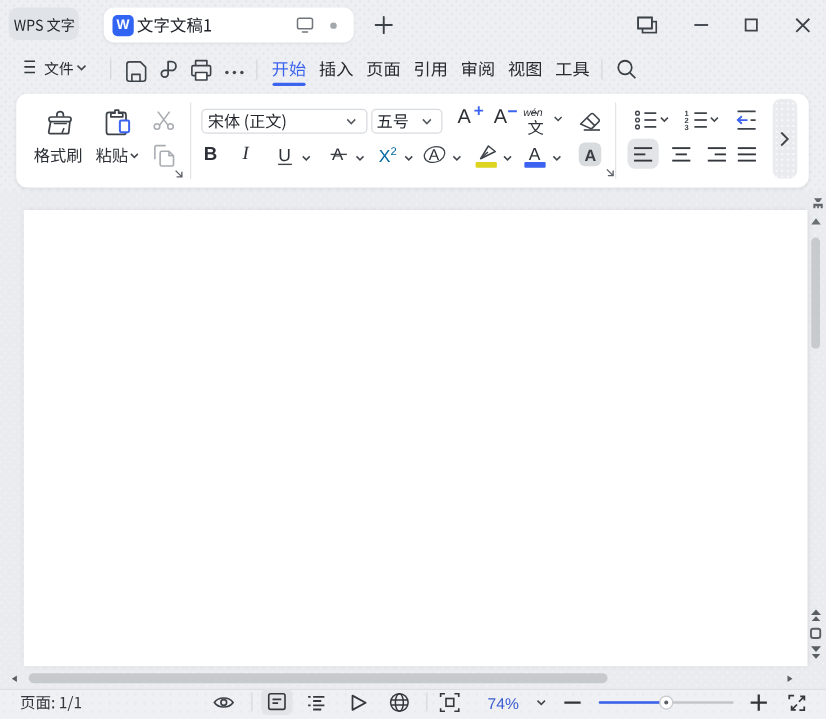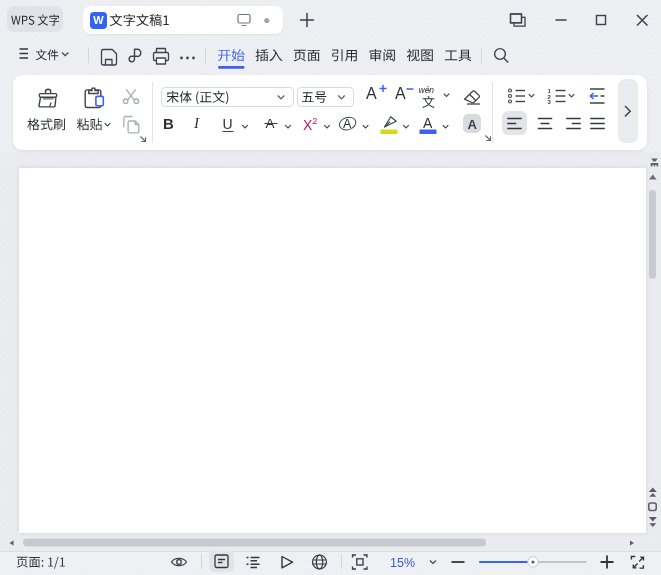--- a/index.html
+++ b/index.html
@@ -33,28 +33,28 @@
  <div class="selbox" style="left:502px;top:111px;width:25px;height:24px;border-radius:6px"></div>
  <div id="status"></div>
  <div class="selbox" style="left:209px;top:550.5px;width:25px;height:21px;border-radius:5px"></div>
  <div style="position:absolute;left:160.5px;top:87px;width:133px;height:20px;border:1px solid #d7dade;border-radius:4px;background:#fff"></div>
  <div style="position:absolute;left:296.5px;top:87px;width:57px;height:20px;border:1px solid #d7dade;border-radius:4px;background:#fff"></div>
 
  <div class="lat" style="left:163px;top:115px;font-size:15px;font-weight:bold;color:#2d3137">B</div>
  <div class="lat" style="left:194px;top:114.5px;font-size:15px;font-style:italic;font-family:'Liberation Serif',serif;color:#2d3137">I</div>
  <div class="lat" style="left:222.5px;top:115.5px;font-size:14px;color:#2d3137">U</div>
  <div class="lat" style="left:265.5px;top:116px;font-size:13.5px;color:#2d3137">A</div>
- <div class="lat" style="left:303px;top:115.5px;font-size:14px;color:#be185d">X<sup style="font-size:9px">2</sup></div>
+ <div class="lat" style="left:303px;top:115.5px;font-size:14px;color:#0369a1">X<sup style="font-size:9px">2</sup></div>
  <div class="lat" style="left:343px;top:116.5px;font-size:12.5px;color:#2d3137">A</div>
  <div class="lat" style="left:423px;top:114.5px;font-size:14px;color:#2d3137">A</div>
  <div class="lat" style="left:467.5px;top:116.5px;font-size:13px;font-weight:bold;color:#3a3e44">A</div>
  <div class="lat" style="left:366px;top:85px;font-size:16px;color:#2d3137">A</div>
  <div class="lat" style="left:395px;top:85px;font-size:16px;color:#2d3137">A</div>
  <div class="lat" style="left:418.5px;top:85px;font-size:8.5px;font-style:italic;color:#2d3137">wén</div>
- <div class="lat" style="left:390px;top:555.5px;font-size:12.5px;color:#3a5ad0">15%</div>
+ <div class="lat" style="left:390px;top:555.5px;font-size:12.5px;color:#3a5ad0">74%</div>
 
  <svg class="ov" width="661" height="575" viewBox="0 0 661 575">
  <g stroke="#3e434a" stroke-width="1.3" fill="none">
         <rect x="514" y="17.3" width="11" height="8.8"></rect>
         <rect x="510.5" y="14" width="11" height="8.8" fill="#edeff2"></rect>
         <rect x="510.5" y="14" width="11" height="8.8"></rect>
         <path d="M555.5,20 h11" stroke-width="1.5"></path>
         <rect x="596.5" y="15.5" width="9" height="9" stroke-width="1.4"></rect>
         <path d="M637,15 l10.5,10.5 M647.5,15 l-10.5,10.5" stroke-width="1.5"></path>
       </g>

